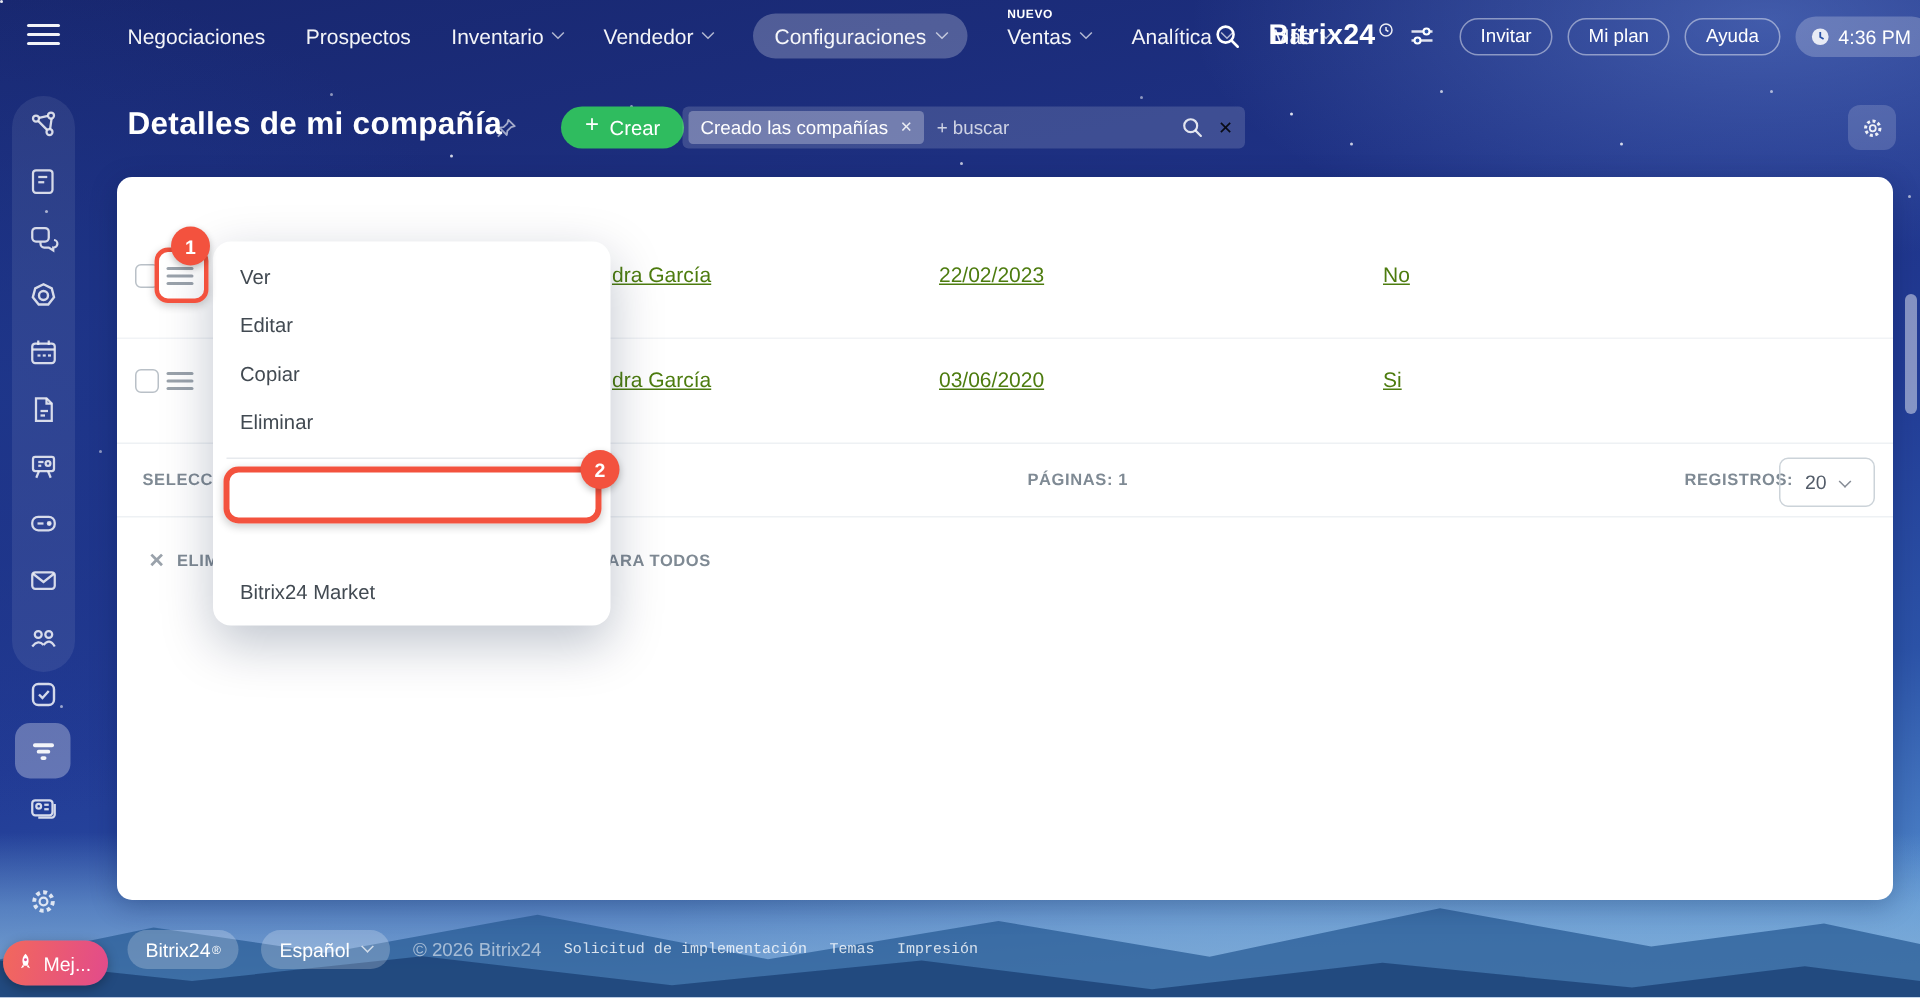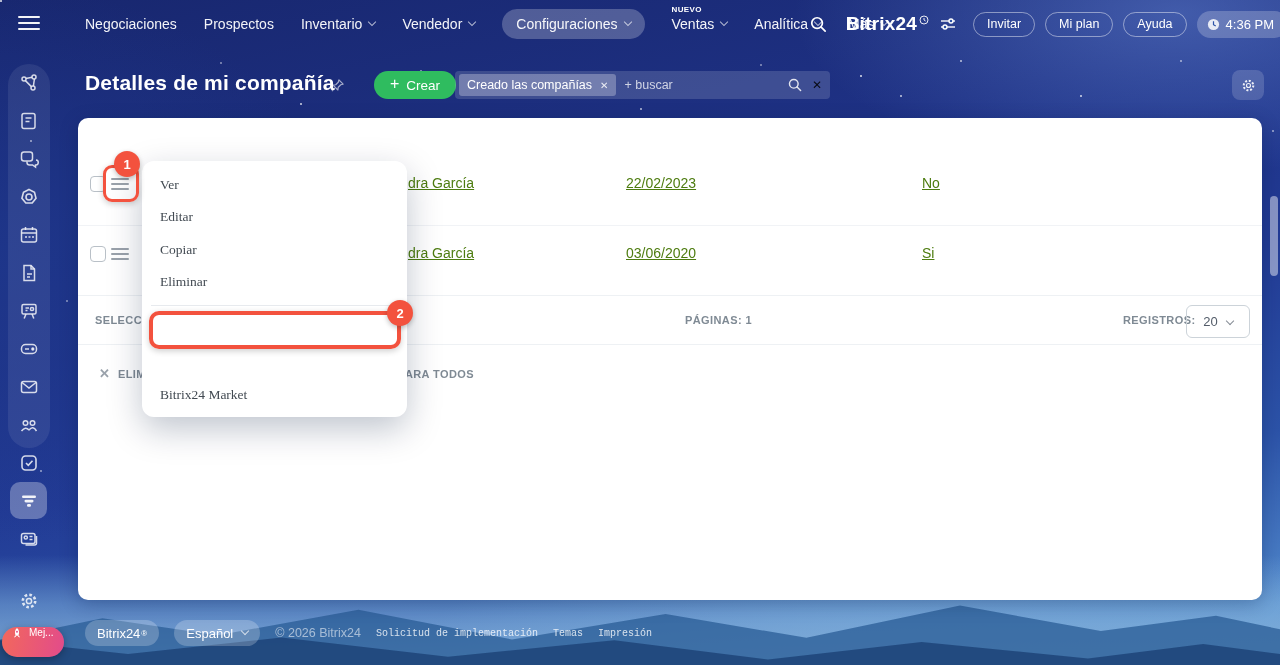--- a/index.html
+++ b/index.html
@@ -42,22 +42,22 @@
   .pill-btn { height:25px; border:1px solid rgba(255,255,255,0.45); border-radius:13px; color:#fff; font-size:12.5px;
     display:flex; align-items:center; padding:0 13px; cursor:pointer; background:transparent; white-space:nowrap; }
   .time-pill { height:27px; border-radius:14px; background:rgba(255,255,255,0.22); color:#fff; font-size:13px;
     display:flex; align-items:center; gap:6px; padding:0 14px 0 10px; margin-right:-8px; cursor:pointer; }
   .iconbtn { cursor:pointer; display:flex; align-items:center; }
 
   
   .side-rail { position:absolute; left:8px; top:64px; width:42px; height:384px; background:rgba(255,255,255,0.08); border-radius:21px; }
   .side-icon { position:absolute; left:18px; width:22px; height:22px; cursor:pointer; opacity:.92; }
   .side-active-bg { position:absolute; left:10px; top:482px; width:37px; height:37px; background:rgba(255,255,255,0.3); border-radius:10px; }
-  .upgrade-pill { position:absolute; left:2px; top:627px; height:30px; border-radius:15px; display:flex; gap:5px;
-    padding:0 11px 0 8px; background:linear-gradient(100deg,#f2685c 0%, #e24b8b 100%); color:#fff; font-size:10px; cursor:pointer; z-index:9;
+  .upgrade-pill { position:absolute; left:2px; top:627px; height:30px; border-radius:15px; display:flex; align-items:center; gap:5px;
+    padding:0 11px 0 8px; background:linear-gradient(100deg,#f2685c 0%, #e24b8b 100%); color:#fff; font-size:13px; cursor:pointer; z-index:9;
     box-shadow:0 2px 8px rgba(0,0,0,.3); }
 
   
   .page-title { position:absolute; left:85px; top:71px; color:#fff; font-size:21px; font-weight:bold; letter-spacing:.2px; }
   .pin-icon { position:absolute; left:330px; top:78px; cursor:pointer; opacity:.75; }
   .create-btn { position:absolute; left:374px; top:71px; height:28px; border-radius:14px; background:#2fbc5f; color:#fff;
     font-size:13.5px; display:flex; align-items:center; gap:7px; padding:0 16px; cursor:pointer; }
   .create-btn .plus { font-size:16px; margin-top:-2px; }
   .filterbar { position:absolute; left:455px; top:71px; width:375px; height:28px; background:rgba(255,255,255,0.15);
     border-radius:4px; display:flex; align-items:center; padding:0 8px 0 4px; cursor:text; }
@@ -81,21 +81,21 @@
   .burger-icon i { display:block; height:2px; background:#9aa2ab; border-radius:1px; margin-bottom:3px; }
   .selbar { position:absolute; left:0; top:177px; width:100%; height:50px; border-top:1px solid #eef1f4; border-bottom:1px solid #eef1f4; }
   .smalllabel { position:absolute; font-size:11px; font-weight:bold; color:#7f8a94; letter-spacing:.4px; white-space:nowrap; }
   .records-box { position:absolute; left:1108px; top:9px; width:64px; height:33px; border:1px solid #ccd3d9; border-radius:6px;
     display:flex; align-items:center; justify-content:center; gap:9px; cursor:pointer; font-size:13px; color:#535c69; }
   .records-box .chv { border-color:#535c69; margin:0 0 2px 0; }
   .xmark { color:#9aa2ab; font-size:12px; font-weight:bold; }
 
   
   .ctx-menu { position:absolute; left:142px; top:161px; width:265px; height:256px; background:#fff; border-radius:12px;
-    box-shadow:0 12px 34px rgba(0,25,60,0.25); z-index:5;font-family:Liberation Serif, serif; }
+    box-shadow:0 12px 34px rgba(0,25,60,0.25); z-index:5; }
   .ctx-item { position:absolute; left:18px; height:26px; line-height:26px; font-size:13.5px; color:#424a52; cursor:pointer; white-space:nowrap; }
   .ctx-div { position:absolute; left:9px; right:9px; top:144px; border-top:1px solid #e7eaee; }
 
   
   .ann-rect { position:absolute; border:4px solid #f3523e; border-radius:10px; box-shadow:0 2px 6px rgba(0,0,0,0.2); z-index:6; }
   .ann-badge { position:absolute; width:26px; height:26px; border-radius:50%; background:#f3523e; color:#fff; font-size:13px; font-weight:bold;
     display:flex; align-items:center; justify-content:center; z-index:7; box-shadow:0 2px 5px rgba(0,0,0,0.25); }
 
   .scroll-thumb { position:absolute; left:1270px; top:196px; width:8px; height:80px; border-radius:4px; background:rgba(255,255,255,0.45); z-index:4; cursor:grab; }
 

